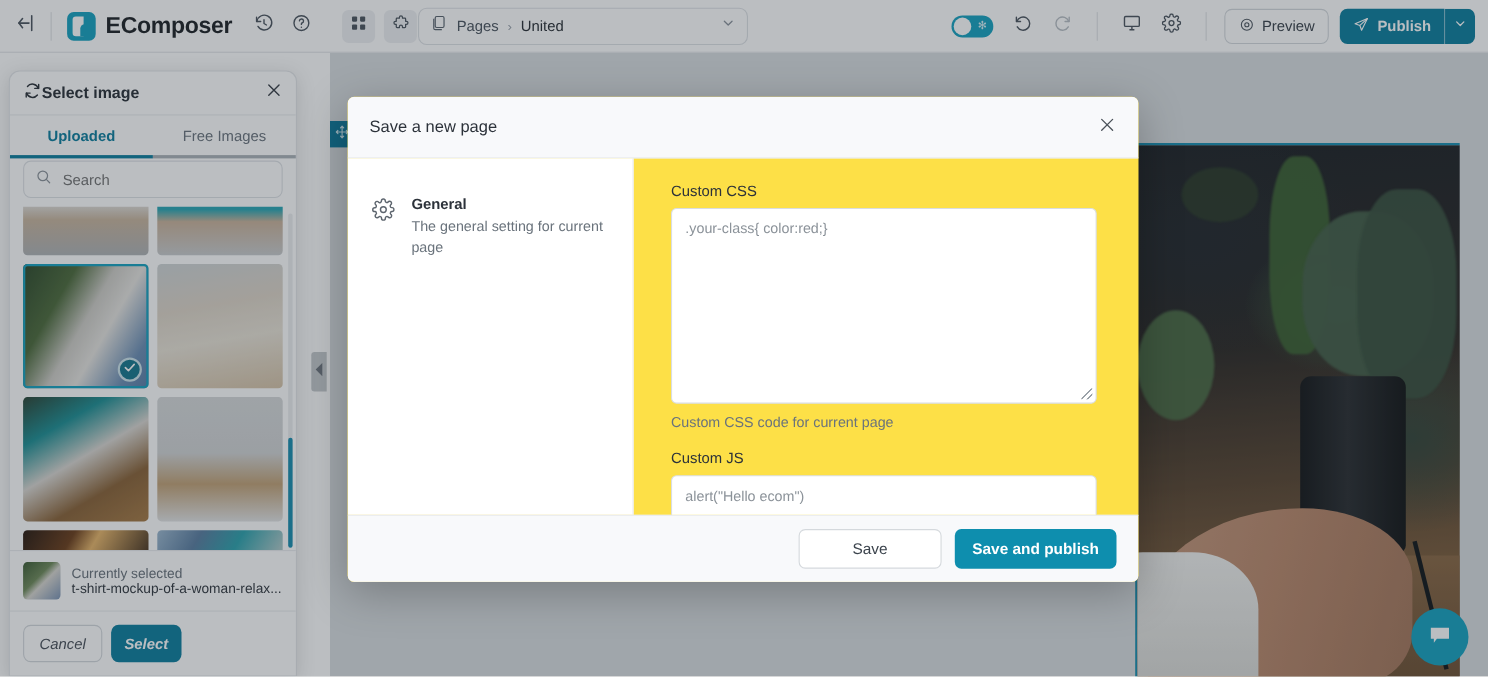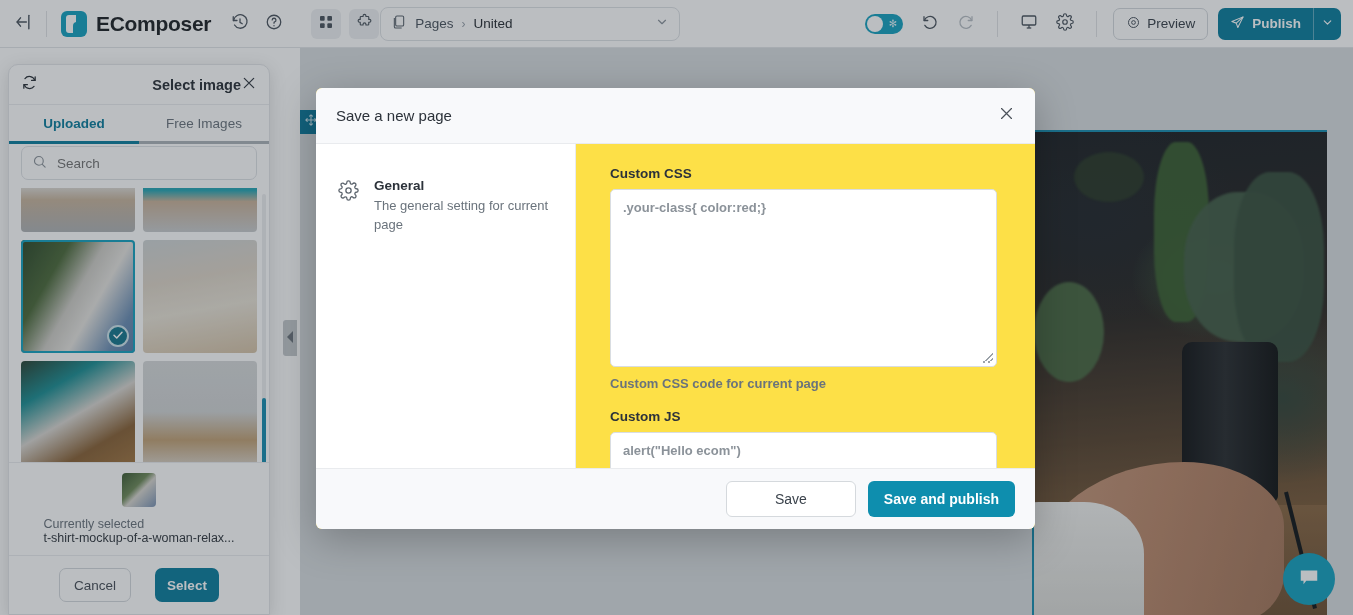--- a/index.html
+++ b/index.html
@@ -184,21 +184,21 @@
     border-radius: 10px 10px 0 0;
     box-shadow: 0 4px 18px rgba(0,0,0,.14);
     z-index: 9;
     display: flex; flex-direction: column; overflow: hidden;
   }
   .ip-head {
     height: 40px; display: flex; align-items: center; padding: 0 12px;
     border-bottom: 1px solid #ebedef; position: relative;
   }
   .ip-title {
-    flex: 1; text-align: right; font-size: 14.5px; color: #2b3138; font-weight: 600;
+    flex: 1; text-align: left; font-size: 14.5px; color: #2b3138; font-weight: 600;
   }
   .ip-tabs { display: flex; height: 36px; }
   .ip-tab {
     flex: 1; display: flex; align-items: center; justify-content: center;
     font-size: 13.5px; color: #6c757e; position: relative;
   }
   .ip-tab.active { color: #0e7e9e; font-weight: 600; }
   .ip-tabs-rule { height: 3px; display: flex; }
   .ip-tabs-rule .on { flex: 1; background: #0e7e9e; }
   .ip-tabs-rule .off { flex: 1; background: #adb3b9; }
@@ -231,35 +231,35 @@
   .sb-track {
     position: absolute; right: 3px; top: 6px; width: 4px; bottom: 6px;
     background: #eceef0; border-radius: 2px;
   }
   .sb-thumb {
     position: absolute; right: 3px; top: 210px; width: 4px; height: 100px;
     background: #1a8fb0; border-radius: 2px;
   }
   .ip-selected {
     border-top: 1px solid #ebedef;
-    display: flex; align-items: center; gap: 10px; padding: 10px 12px; flex-direction: column;
+    display: flex; align-items: center; gap: 10px; padding: 10px 12px;
   }
   .ip-sel-thumb {
     width: 34px; height: 34px; border-radius: 4px; flex: none;
     background: linear-gradient(135deg,#3e5c35,#6f8a5a 40%,#d8d6d0 55%,#7b93b4);
   }
   .ip-sel-text { min-width: 0; }
   .ip-sel-l1 { font-size: 12.5px; color: #6a737c; }
   .ip-sel-l2 {
     font-size: 12.5px; color: #343a41; white-space: nowrap;
     overflow: hidden; text-overflow: ellipsis; max-width: 200px;
   }
   .ip-footer {
     border-top: 1px solid #ebedef;
-    display: flex; justify-content: center; gap: 24px; padding: 12px;
+    display: flex; justify-content: flex-start; gap: 8px; padding: 12px; font-style: italic;
   }
   .btn-ghost {
     height: 34px; min-width: 72px; border: 1px solid #d5d9dd; border-radius: 7px;
     background: #fff; color: #495059; font-size: 13.5px;
     display: flex; align-items: center; justify-content: center;
   }
   .btn-primary {
     height: 34px; min-width: 64px; border-radius: 7px;
     background: #0e7e9e; color: #fff; font-size: 13.5px; font-weight: 600;
     display: flex; align-items: center; justify-content: center;
@@ -294,21 +294,21 @@
     content: ""; position: absolute; right: -1px; top: 0; bottom: 0;
     width: 2px; background: #0e7e9e;
   }
   .m-nav-ic { width: 22px; flex: none; color: #5d656e; padding-top: 2px; }
   .m-nav-item.active .m-nav-ic { color: #0e7e9e; }
   .m-nav-t { font-size: 13.5px; color: #2c323a; font-weight: 600; margin-bottom: 4px; }
   .m-nav-item.active .m-nav-t { color: #0e7e9e; }
   .m-nav-d { font-size: 13px; color: #6a737c; line-height: 1.45; max-width: 180px; }
 
   .m-content {
-    flex: 1; padding: 22px 24px 0 34px; overflow: hidden; position: relative; font-weight: bold;
+    flex: 1; padding: 22px 24px 0 34px; overflow: hidden; position: relative;
   }
   .fld-label { font-size: 13.5px; color: #2c323a; margin-bottom: 8px; }
   .code-area {
     width: 387px; height: 178px;
     border: 1px solid #d9dde1; border-radius: 5px;
     padding: 10px 12px; font-size: 13px; color: #8b9299;
     font-family: "Liberation Sans", sans-serif; position: relative;
     background: #fff;
   }
   .resize-grip {

